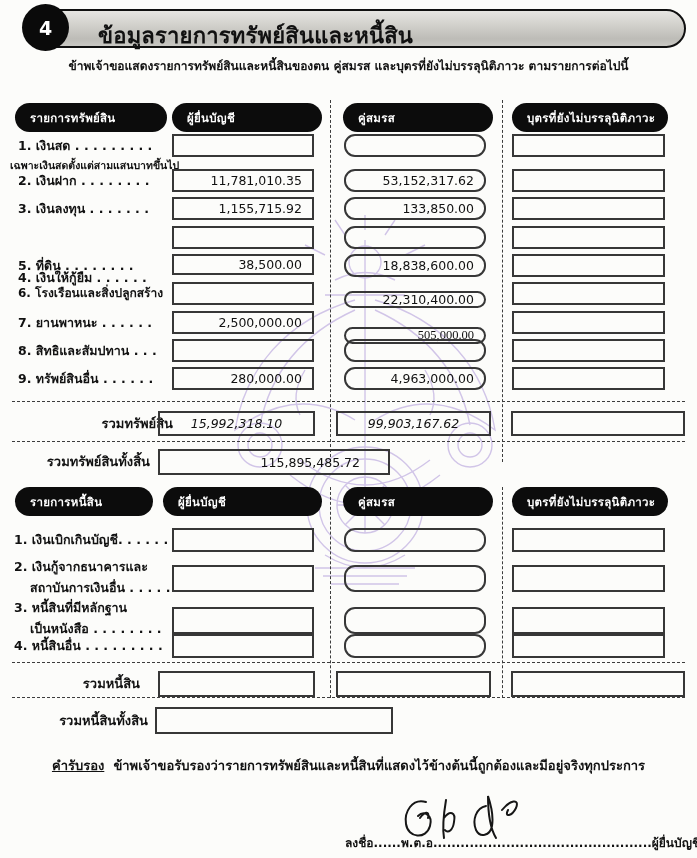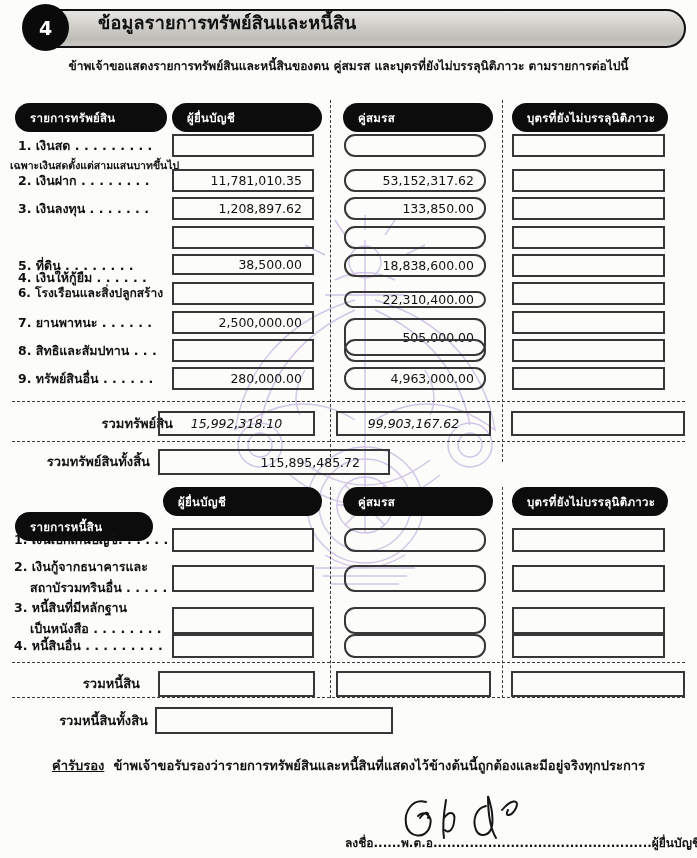--- a/index.html
+++ b/index.html
@@ -5,21 +5,21 @@
   html,body{margin:0;padding:0;background:#e9e9e9;}
   .page{position:relative;width:697px;height:858px;background:#fcfcfa;
         font-family:"DejaVu Sans",sans-serif;color:#111;overflow:hidden;margin:0 auto;}
   
   .hdr-bar{position:absolute;left:30px;top:9px;width:656px;height:39px;box-sizing:border-box;
            border:2.5px solid #101010;border-radius:21px;
            background:linear-gradient(180deg,#e6e5e2 0%,#cfcec9 45%,#bdbcb7 80%,#c9c8c3 100%);}
   .hdr-circle{position:absolute;left:22px;top:4px;width:47px;height:47px;border-radius:50%;
               background:#0a0a0a;color:#fff;display:flex;align-items:center;justify-content:center;
               font-size:19px;font-weight:bold;}
-  .hdr-title{position:absolute;left:98px;top:8px;font-size:18px;font-weight:bold;letter-spacing:.2px;}
+  .hdr-title{position:absolute;left:98px;top:18px;font-size:22px;font-weight:bold;letter-spacing:.2px;}
   .intro{position:absolute;left:0;top:56px;width:697px;text-align:center;font-size:12px;font-weight:bold;}
   
   .pill{position:absolute;height:29px;background:#0c0c0c;border-radius:15px;color:#fff;
         display:flex;align-items:center;padding-left:15px;box-sizing:border-box;
         font-size:11.5px;font-weight:bold;letter-spacing:.3px;}
   
   .row{position:absolute;left:0;width:697px;}
   .rowlabel{position:absolute;font-size:12.5px;font-weight:bold;white-space:nowrap;}
   .fbox{position:absolute;box-sizing:border-box;border:2px solid #373737;background:transparent;
         display:flex;align-items:center;justify-content:flex-end;
@@ -98,21 +98,21 @@
 
     <div class="row" style="top:169px;height:23px;">
       <div class="rowlabel" style="left:18px;line-height:23px;">2. เงินฝาก . . . . . . . .</div>
       <div class="fbox c2" style="top:0;height:23px;">11,781,010.35</div>
       <div class="fbox c3" style="top:0;height:23px;">53,152,317.62</div>
       <div class="fbox c4" style="top:0;height:23px;"></div>
     </div>
 
     <div class="row" style="top:197px;height:23px;">
       <div class="rowlabel" style="left:18px;line-height:23px;">3. เงินลงทุน . . . . . . .</div>
-      <div class="fbox c2" style="top:0;height:23px;">1,208,897.62</div>
+      <div class="fbox c2" style="top:0;height:23px;">1,155,715.92</div>
       <div class="fbox c3" style="top:0;height:23px;">133,850.00</div>
       <div class="fbox c4" style="top:0;height:23px;"></div>
     </div>
 
     <div class="row" style="top:226px;height:23px;">
       <div class="rowlabel" style="left:18px;line-height:23px;margin-top:40px;">4. เงินให้กู้ยืม . . . . . .</div>
       <div class="fbox c2" style="top:0;height:23px;"></div>
       <div class="fbox c3" style="top:0;height:23px;"></div>
       <div class="fbox c4" style="top:0;height:23px;"></div>
     </div>
@@ -127,21 +127,21 @@
     <div class="row" style="top:282px;height:23px;">
       <div class="rowlabel" style="left:18px;line-height:23px;font-size:12px;">6. โรงเรือนและสิ่งปลูกสร้าง</div>
       <div class="fbox c2" style="top:0;height:23px;"></div>
       <div class="fbox c3" style="top:9px;height:17px;">22,310,400.00</div>
       <div class="fbox c4" style="top:0;height:23px;"></div>
     </div>
 
     <div class="row" style="top:311px;height:23px;">
       <div class="rowlabel" style="left:18px;line-height:23px;">7. ยานพาหนะ . . . . . .</div>
       <div class="fbox c2" style="top:0;height:23px;">2,500,000.00</div>
-      <div class="fbox c3" style="top:7px;height:38px;">505,000.00</div>
+      <div class="fbox c3" style="top:16px;height:17px;font-family:Liberation Serif, serif;">505,000.00</div>
       <div class="fbox c4" style="top:0;height:23px;"></div>
     </div>
 
     <div class="row" style="top:339px;height:23px;">
       <div class="rowlabel" style="left:18px;line-height:23px;">8. สิทธิและสัมปทาน . . .</div>
       <div class="fbox c2" style="top:0;height:23px;"></div>
       <div class="fbox c3" style="top:0;height:23px;"></div>
       <div class="fbox c4" style="top:0;height:23px;"></div>
     </div>
 
@@ -161,38 +161,38 @@
       <div class="fbox center" style="left:511px;width:174px;top:0;height:25px;"></div>
     </div>
 
     <div class="hdash" style="top:441px;"></div>
 
     <div class="row" style="top:449px;height:26px;">
       <div class="tot-label" style="left:0;width:150px;line-height:26px;">รวมทรัพย์สินทั้งสิ้น</div>
       <div class="fbox" style="left:158px;width:232px;top:0;height:26px;padding-right:28px;">115,895,485.72</div>
     </div>
 
-    <div class="pill" style="left:15px;top:512px;width:138px;">รายการหนี้สิน</div>
+    <div class="pill" style="left:15px;top:487px;width:138px;">รายการหนี้สิน</div>
     <div class="pill" style="left:163px;top:487px;width:159px;">ผู้ยื่นบัญชี</div>
     <div class="pill" style="left:343px;top:487px;width:150px;">คู่สมรส</div>
     <div class="pill" style="left:512px;top:487px;width:156px;">บุตรที่ยังไม่บรรลุนิติภาวะ</div>
 
     <div class="vdash" style="left:330px;top:487px;height:211px;"></div>
     <div class="vdash" style="left:502px;top:487px;height:211px;"></div>
 
     <div class="row" style="top:528px;height:24px;">
       <div class="rowlabel" style="left:14px;line-height:24px;">1. เงินเบิกเกินบัญชี. . . . . .</div>
       <div class="fbox c2" style="top:0;height:24px;"></div>
       <div class="fbox c3" style="top:0;height:24px;"></div>
       <div class="fbox c4" style="top:0;height:24px;"></div>
     </div>
 
     <div class="row" style="top:557px;height:42px;">
       <div class="rowlabel" style="left:14px;top:0;">2. เงินกู้จากธนาคารและ</div>
-      <div class="rowlabel" style="left:30px;top:21px;">สถาบัรวมทรินอื่น . . . . .</div>
+      <div class="rowlabel" style="left:30px;top:21px;">สถาบันการเงินอื่น . . . . .</div>
       <div class="fbox c2" style="top:8px;height:27px;"></div>
       <div class="fbox c3" style="top:8px;height:27px;"></div>
       <div class="fbox c4" style="top:8px;height:27px;"></div>
     </div>
 
     <div class="row" style="top:598px;height:42px;padding-left:46px;">
       <div class="rowlabel" style="left:14px;top:0;">3. หนี้สินที่มีหลักฐาน</div>
       <div class="rowlabel" style="left:30px;top:21px;">เป็นหนังสือ . . . . . . . .</div>
       <div class="fbox c2" style="top:9px;height:27px;"></div>
       <div class="fbox c3" style="top:9px;height:27px;"></div>

